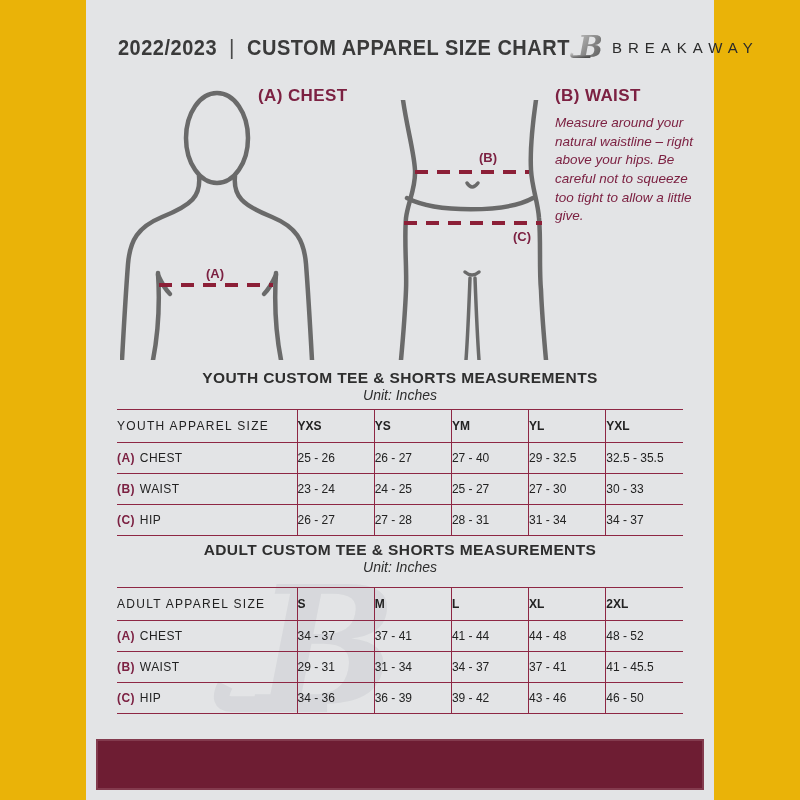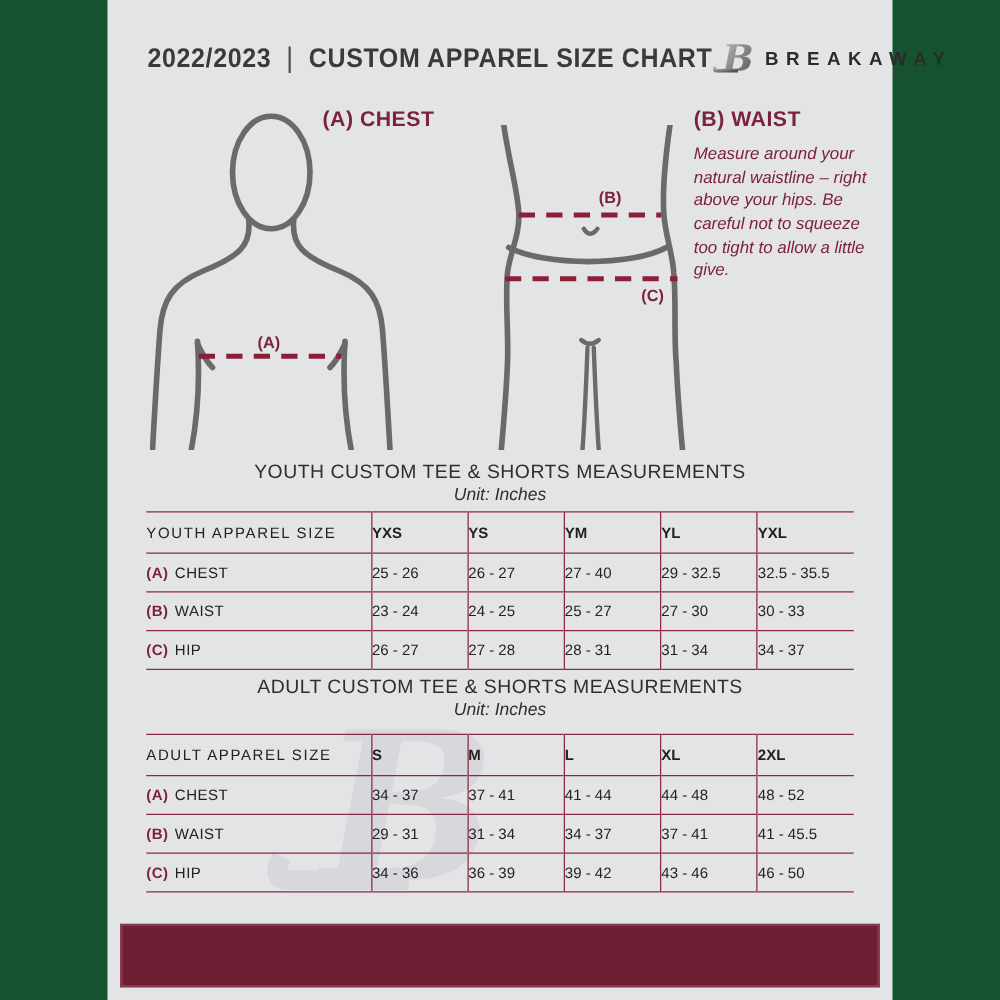--- a/index.html
+++ b/index.html
@@ -1,45 +1,45 @@
 <!DOCTYPE html>
 <html><head>
 <meta charset="utf-8">
 <style>
   html,body{margin:0;padding:0;background:#000;}
-  .canvas{position:relative;width:800px;height:800px;background:#14532d;overflow:hidden;
+  .canvas{position:relative;width:800px;height:800px;background:#eab308;overflow:hidden;
           font-family:"Liberation Sans",sans-serif;}
   .page{position:absolute;left:86px;top:0;width:628px;height:800px;background:#e3e4e6;}
 
   
   .page-header{position:absolute;left:32px;top:22px;width:572px;height:50px;
                display:flex;align-items:center;justify-content:space-between;}
   .title-wrap{display:flex;align-items:center;gap:11px;
               font-weight:800;font-size:20px;letter-spacing:.5px;color:#3a3a3a;
               transform:scaleY(1.08);transform-origin:left center;white-space:nowrap;}
   .title-divider{font-weight:400;color:#4a4a4a;font-size:21px;padding:0 1px;}
   .brand{display:flex;align-items:center;gap:8px;}
-  .brand-name{font-weight:700;font-size:15px;letter-spacing:6px;color:#2b2b2b;}
+  .brand-name{font-weight:400;font-size:15px;letter-spacing:6px;color:#2b2b2b;}
 
   
   .instr h3{margin:0 0 8px 0;font-size:17px;font-weight:800;letter-spacing:.4px;color:#7c2142;}
   .instr p{margin:0;font-size:13.5px;font-style:italic;line-height:1.38;color:#7c2142;
            white-space:pre-line;}
   .instr{position:absolute;}
   .instr-a{left:172px;top:86px;width:156px;}
   .instr-b{left:469px;top:86px;width:152px;}
   .instr-c{left:469px;top:219px;width:158px;}
 
   .fig{position:absolute;}
   .fig-chest{left:34px;top:82px;}
   .fig-waist{left:305px;top:100px;}
 
   
   .tbl-title{position:absolute;left:31px;width:566px;text-align:center;z-index:2;}
-  .tbl-title .tt{font-size:15.5px;font-weight:400;letter-spacing:.4px;color:#2e2e2e;}
+  .tbl-title .tt{font-size:15.5px;font-weight:700;letter-spacing:.4px;color:#2e2e2e;}
   .tbl-title .tu{font-size:14px;font-style:italic;color:#2e2e2e;margin-top:0;}
   .tt-youth{top:369px;} .tt-adult{top:541px;}
 
   table.size-table{position:absolute;left:31px;width:566px;border-collapse:collapse;
                    table-layout:fixed;z-index:2;border-top:1.5px solid #8e2744;}
   table.size-table tr{border-bottom:1.5px solid #8e2744;}
   table.size-table td{padding:0;height:30px;vertical-align:middle;
                       font-size:12px;color:#222;}
   table.size-table tr.head-row td{height:32px;}
   table.size-table td:not(:first-child){border-left:1.5px solid #8e2744;}

